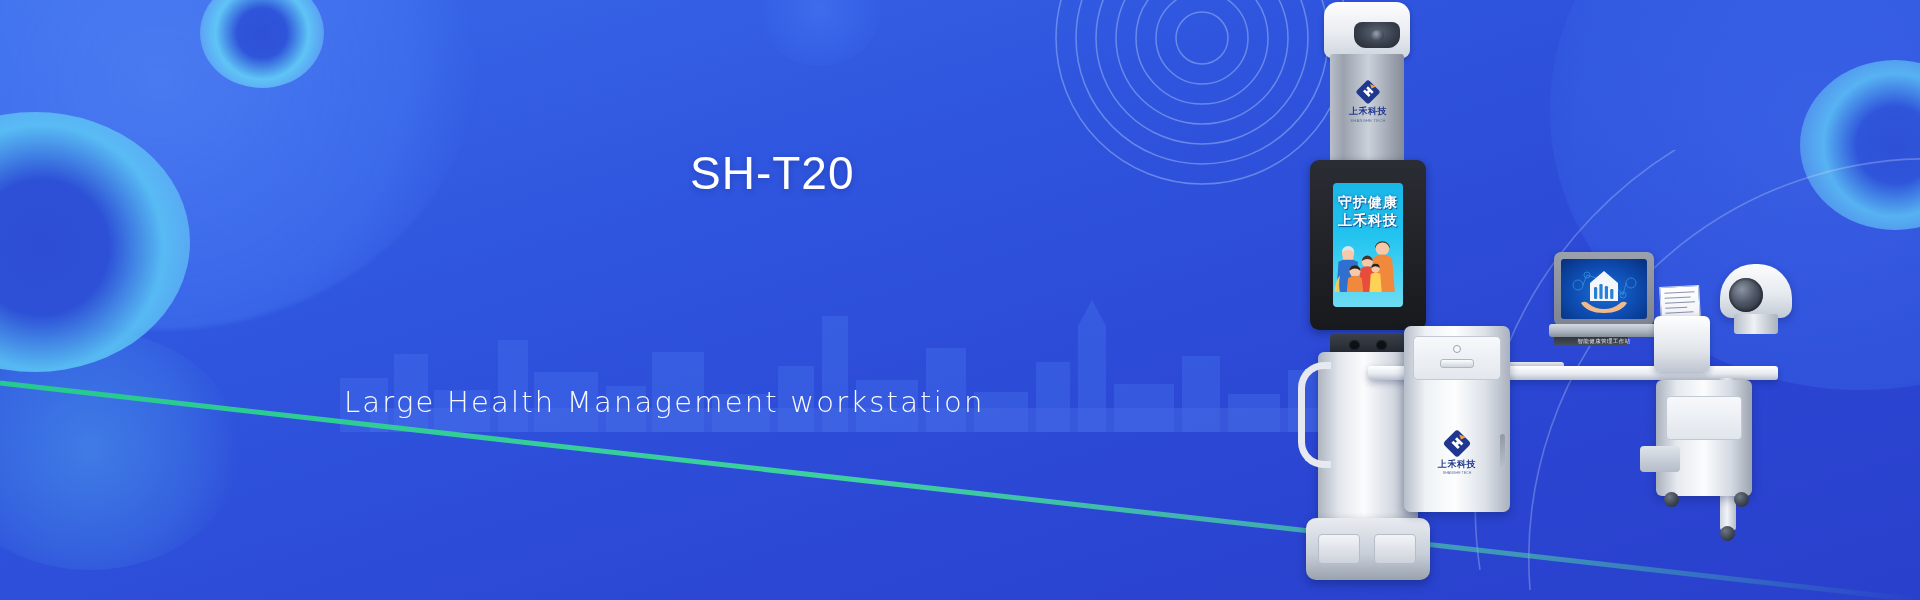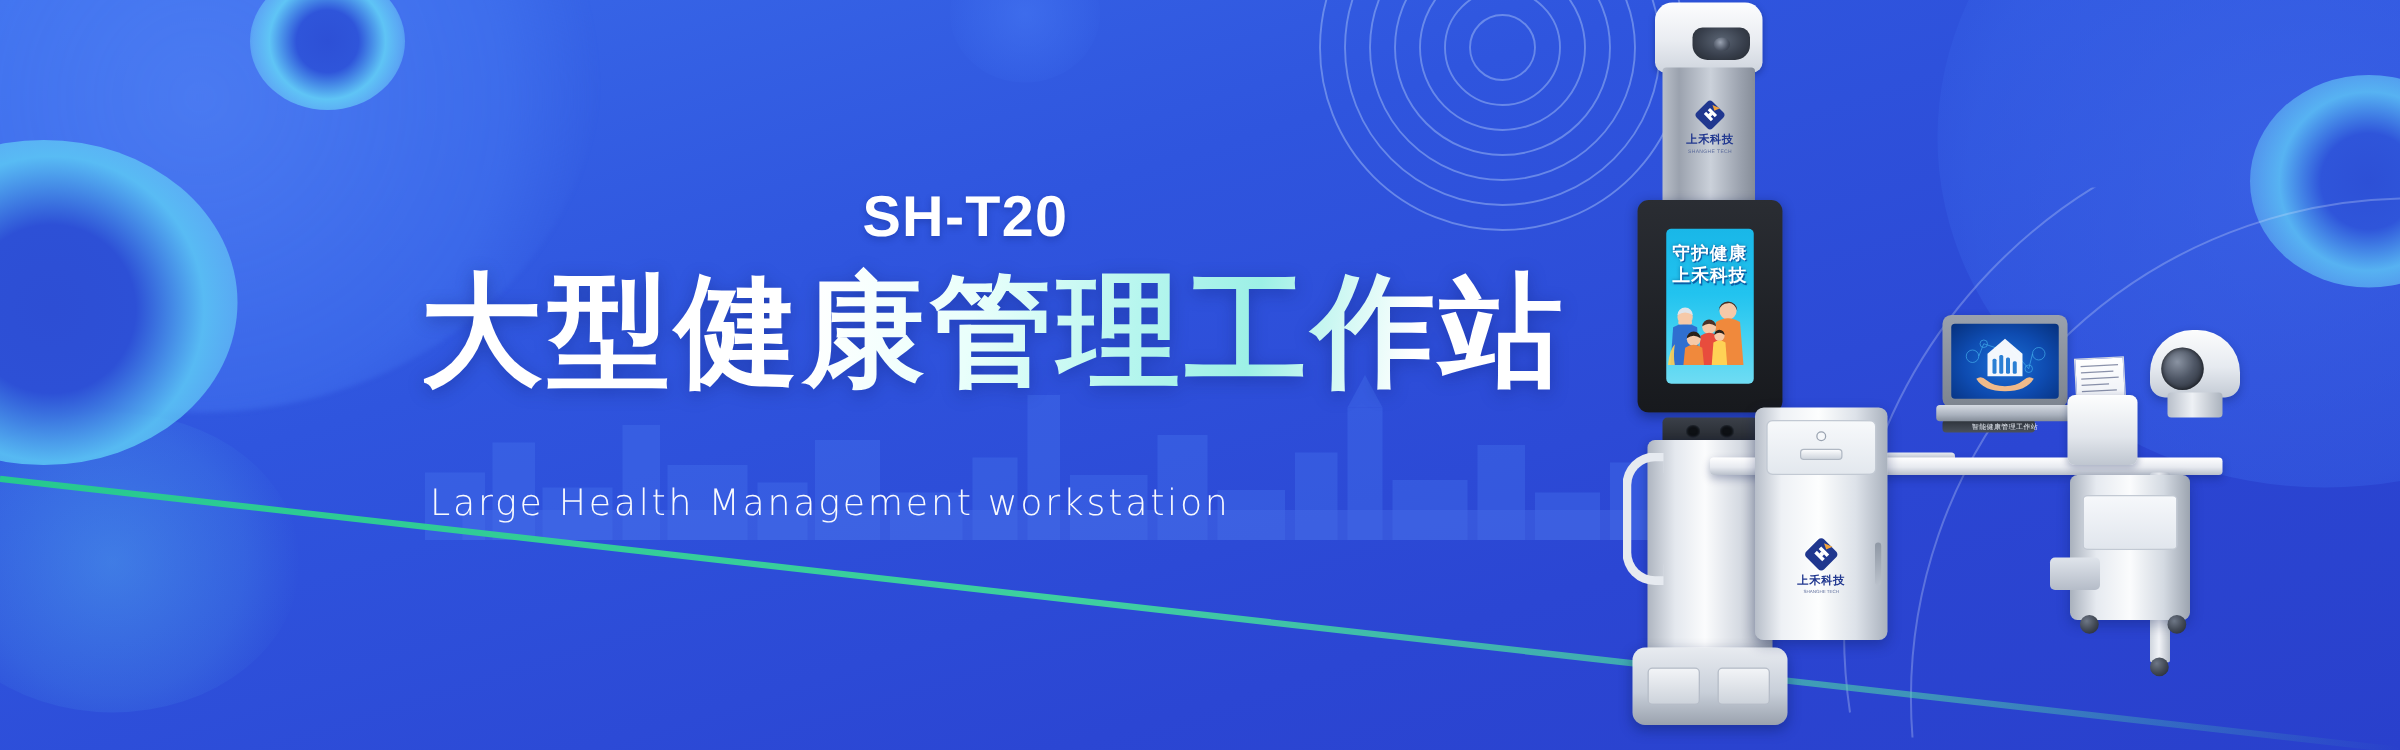--- a/index.html
+++ b/index.html
@@ -65,21 +65,21 @@
   
   .skyline{position:absolute;left:330px;bottom:168px;width:1060px;height:150px;opacity:.55;pointer-events:none;}
 
   
   .green-line{position:absolute;left:0;top:0;width:1920px;height:600px;pointer-events:none;}
 
   
   .copy{position:absolute;left:0;top:0;width:1920px;height:600px;}
   .model{
     position:absolute;left:690px;top:146px;
-    font-size:46px;font-weight:700;color:#ffffff;letter-spacing:1px;
+    font-size:46px;font-weight:400;color:#ffffff;letter-spacing:1px;
     text-shadow:0 2px 6px rgba(10,30,110,.30);
     white-space:nowrap;
   }
   .headline{
     position:absolute;left:336px;top:200px;
     font-size:98px;font-weight:700;letter-spacing:4px;white-space:nowrap;
     font-family:"DejaVu Sans","Liberation Sans",sans-serif;
     background:linear-gradient(100deg,#ffffff 0%,#ffffff 34%,#e9fffb 48%,#b6f6ee 62%,#9df0e6 72%,#ffffff 86%,#ffffff 100%);
     -webkit-background-clip:text;background-clip:text;
     color:transparent;-webkit-text-fill-color:transparent;
@@ -394,21 +394,20 @@
         <stop offset="0.45" stop-color="#3ed0a0"></stop>
         <stop offset="0.80" stop-color="#4fd6a8" stop-opacity=".55"></stop>
         <stop offset="1" stop-color="#4fd6a8" stop-opacity="0"></stop>
       </linearGradient>
     </defs>
     <path d="M0,383 L1920,600" fill="none" stroke="url(#grnGrad)" stroke-width="5"></path>
   </svg>
 
   <div class="copy">
     <div class="model">SH-T20</div>
-    <div class="headline">大型健康管理工作站</div>
     <div class="subhead">Large Health Management workstation</div>
   </div>
 
   <div class="product">
 
     <div class="kiosk">
       <div class="kiosk-head">
         <div class="kiosk-head-lens"></div>
         <div class="kiosk-head-dot"></div>
       </div>

